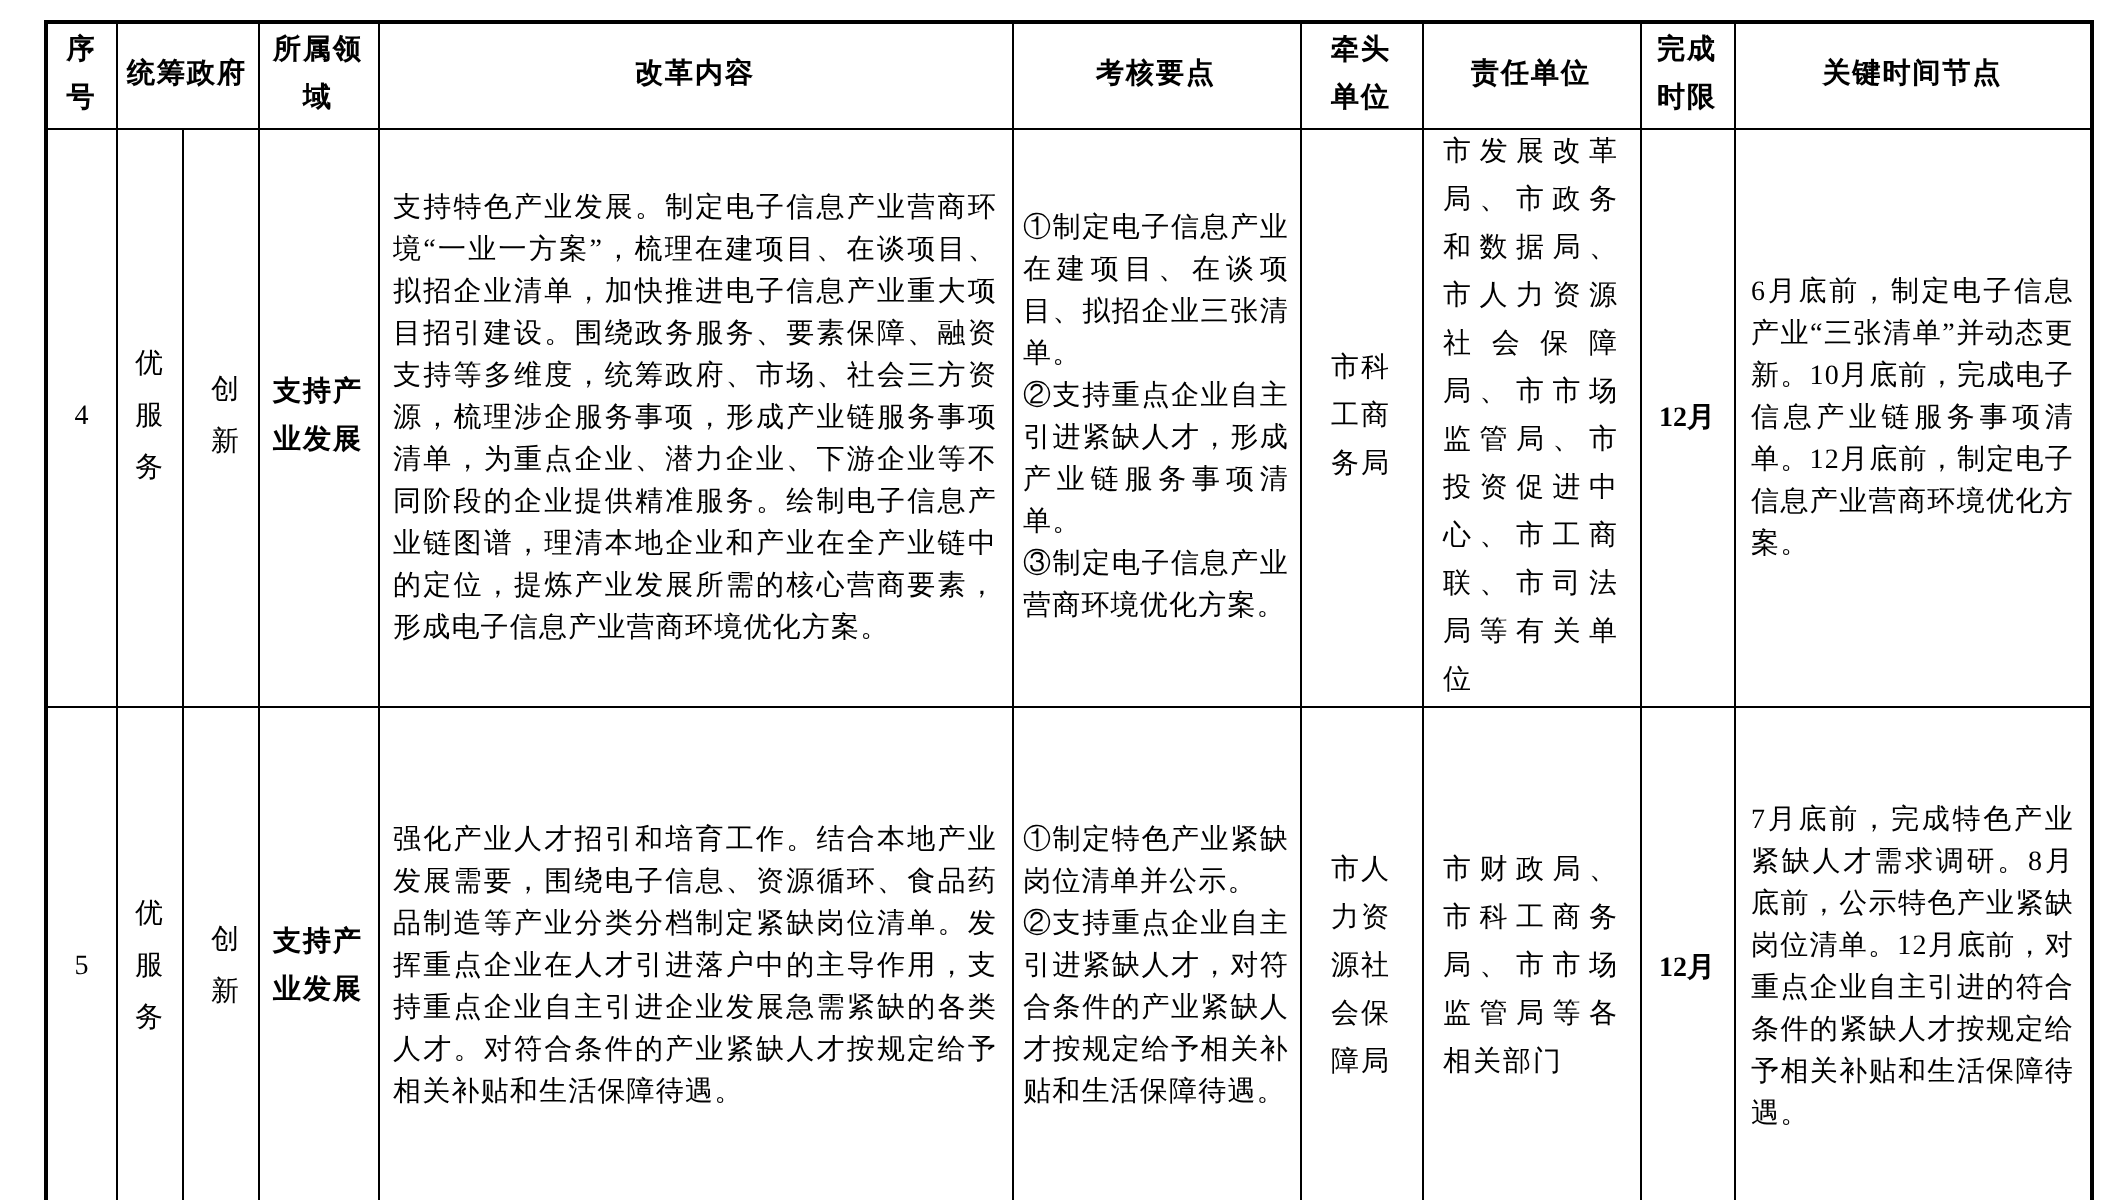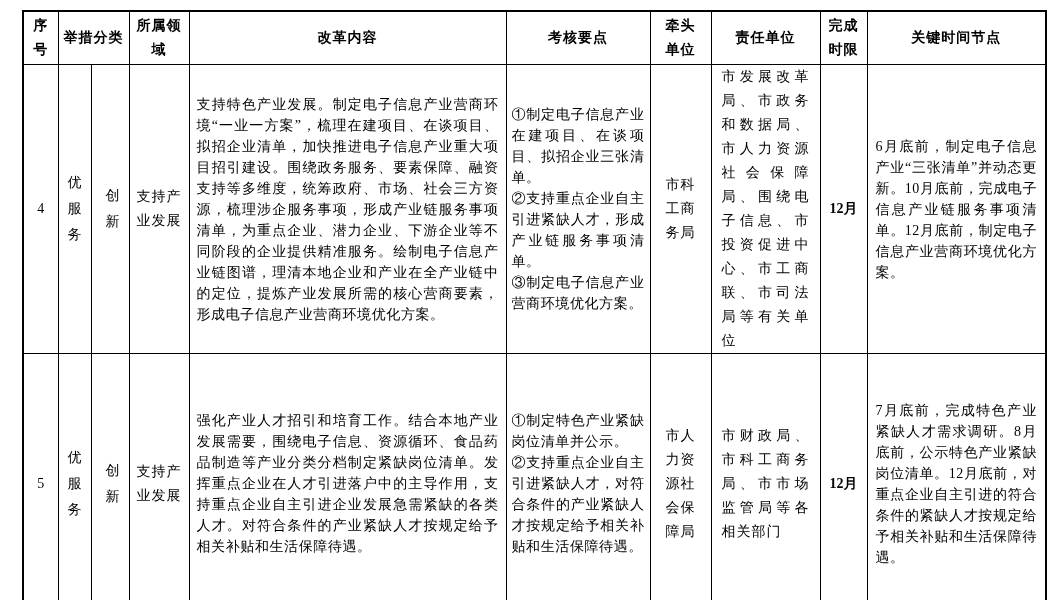--- a/index.html
+++ b/index.html
@@ -19,21 +19,21 @@
     line-height:24px;padding:2px 3px;letter-spacing:1px;
   }
   tr.hdr{height:52px;margin-left:44px;}
   tr.r4{height:270px;}
   tr.r5{height:261px;}
   .c-center{
     text-align:center;font-size:14px;letter-spacing:1px;line-height:26px;
   }
   .c-seq{font-size:14px;text-align:center;}
   .c-cat{padding:0 8px;text-align:right;}
-  .c-field{padding:0 7px;line-height:24px;}
+  .c-field{padding:0 7px;line-height:24px;font-weight:bold;}
   .c-lead{padding:0 14px;line-height:24px;}
   .c-resp{
     font-size:14px;text-align:justify;letter-spacing:1px;
     line-height:24px;padding:0 10px;
   }
   .c-deadline{font-size:14px;text-align:center;letter-spacing:0;font-weight:bold;}
   .c-body{
     font-size:14px;text-align:justify;line-height:21px;
     letter-spacing:0.6px;padding:4px 7px;
   }
@@ -52,21 +52,21 @@
       <col style="width:317px">
       <col style="width:144px">
     <col style="width:61px">
       <col style="width:109px">
       <col style="width:47px">
     <col style="width:179px">
   </colgroup>
   <thead>
     <tr class="hdr">
       <th>序号</th>
-      <th colspan="2">举措分类</th>
+      <th colspan="2">统筹政府</th>
       <th>所属领域</th>
       <th>改革内容</th>
       <th>考核要点</th>
       <th style="white-space:pre-line">牵头
 单位</th>
       <th>责任单位</th>
       <th style="white-space:pre-line">完成
 时限</th>
       <th>关键时间节点</th>
     </tr>
@@ -75,21 +75,21 @@
     <tr class="r4">
       <td class="c-seq">4</td>
       <td class="c-center c-cat">优服务</td>
       <td class="c-center c-cat">创新</td>
       <td class="c-center c-field">支持产业发展</td>
       <td class="c-body">支持特色产业发展。制定电子信息产业营商环境“一业一方案”，梳理在建项目、在谈项目、拟招企业清单，加快推进电子信息产业重大项目招引建设。围绕政务服务、要素保障、融资支持等多维度，统筹政府、市场、社会三方资源，梳理涉企服务事项，形成产业链服务事项清单，为重点企业、潜力企业、下游企业等不同阶段的企业提供精准服务。绘制电子信息产业链图谱，理清本地企业和产业在全产业链中的定位，提炼产业发展所需的核心营商要素，形成电子信息产业营商环境优化方案。</td>
       <td class="c-body c-assess">①制定电子信息产业在建项目、在谈项目、拟招企业三张清单。
 ②支持重点企业自主引进紧缺人才，形成产业链服务事项清单。
 ③制定电子信息产业营商环境优化方案。</td>
       <td class="c-center c-lead">市科工商务局</td>
-      <td class="c-resp">市发展改革局、市政务和数据局、市人力资源社会保障局、围绕电子信息、市投资促进中心、市工商联、市司法局等有关单位</td>
+      <td class="c-resp">市发展改革局、市政务和数据局、市人力资源社会保障局、市市场监管局、市投资促进中心、市工商联、市司法局等有关单位</td>
       <td class="c-deadline">12月</td>
       <td class="c-body c-mile">6月底前，制定电子信息产业“三张清单”并动态更新。10月底前，完成电子信息产业链服务事项清单。12月底前，制定电子信息产业营商环境优化方案。</td>
     </tr>
     <tr class="r5">
       <td class="c-seq">5</td>
       <td class="c-center c-cat">优服务</td>
       <td class="c-center c-cat">创新</td>
       <td class="c-center c-field">支持产业发展</td>
       <td class="c-body">强化产业人才招引和培育工作。结合本地产业发展需要，围绕电子信息、资源循环、食品药品制造等产业分类分档制定紧缺岗位清单。发挥重点企业在人才引进落户中的主导作用，支持重点企业自主引进企业发展急需紧缺的各类人才。对符合条件的产业紧缺人才按规定给予相关补贴和生活保障待遇。</td>
       <td class="c-body c-assess">①制定特色产业紧缺岗位清单并公示。

